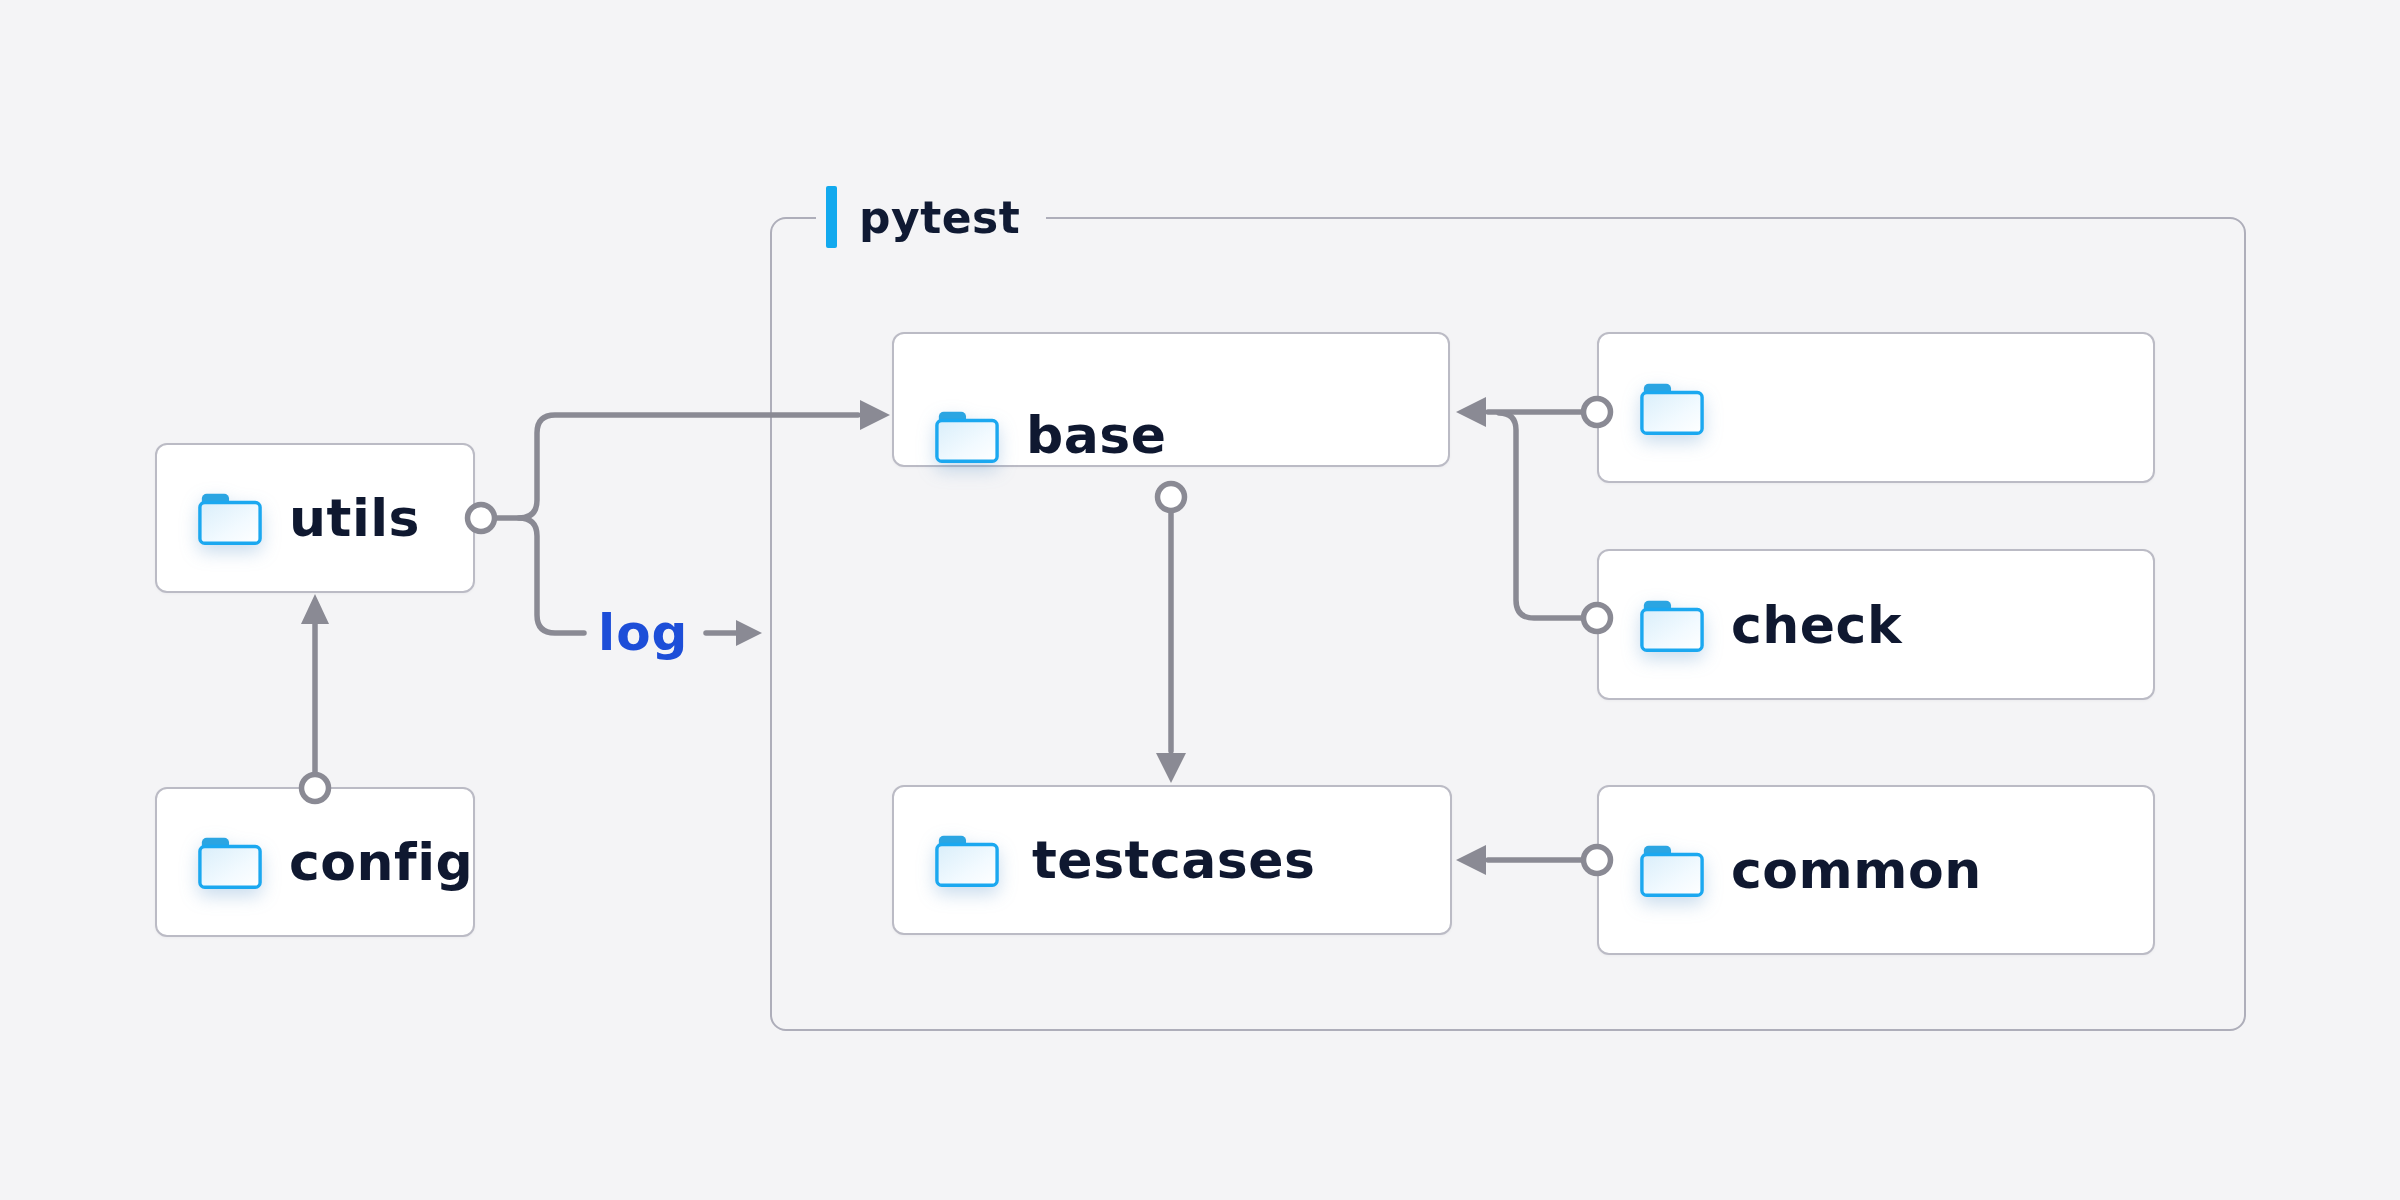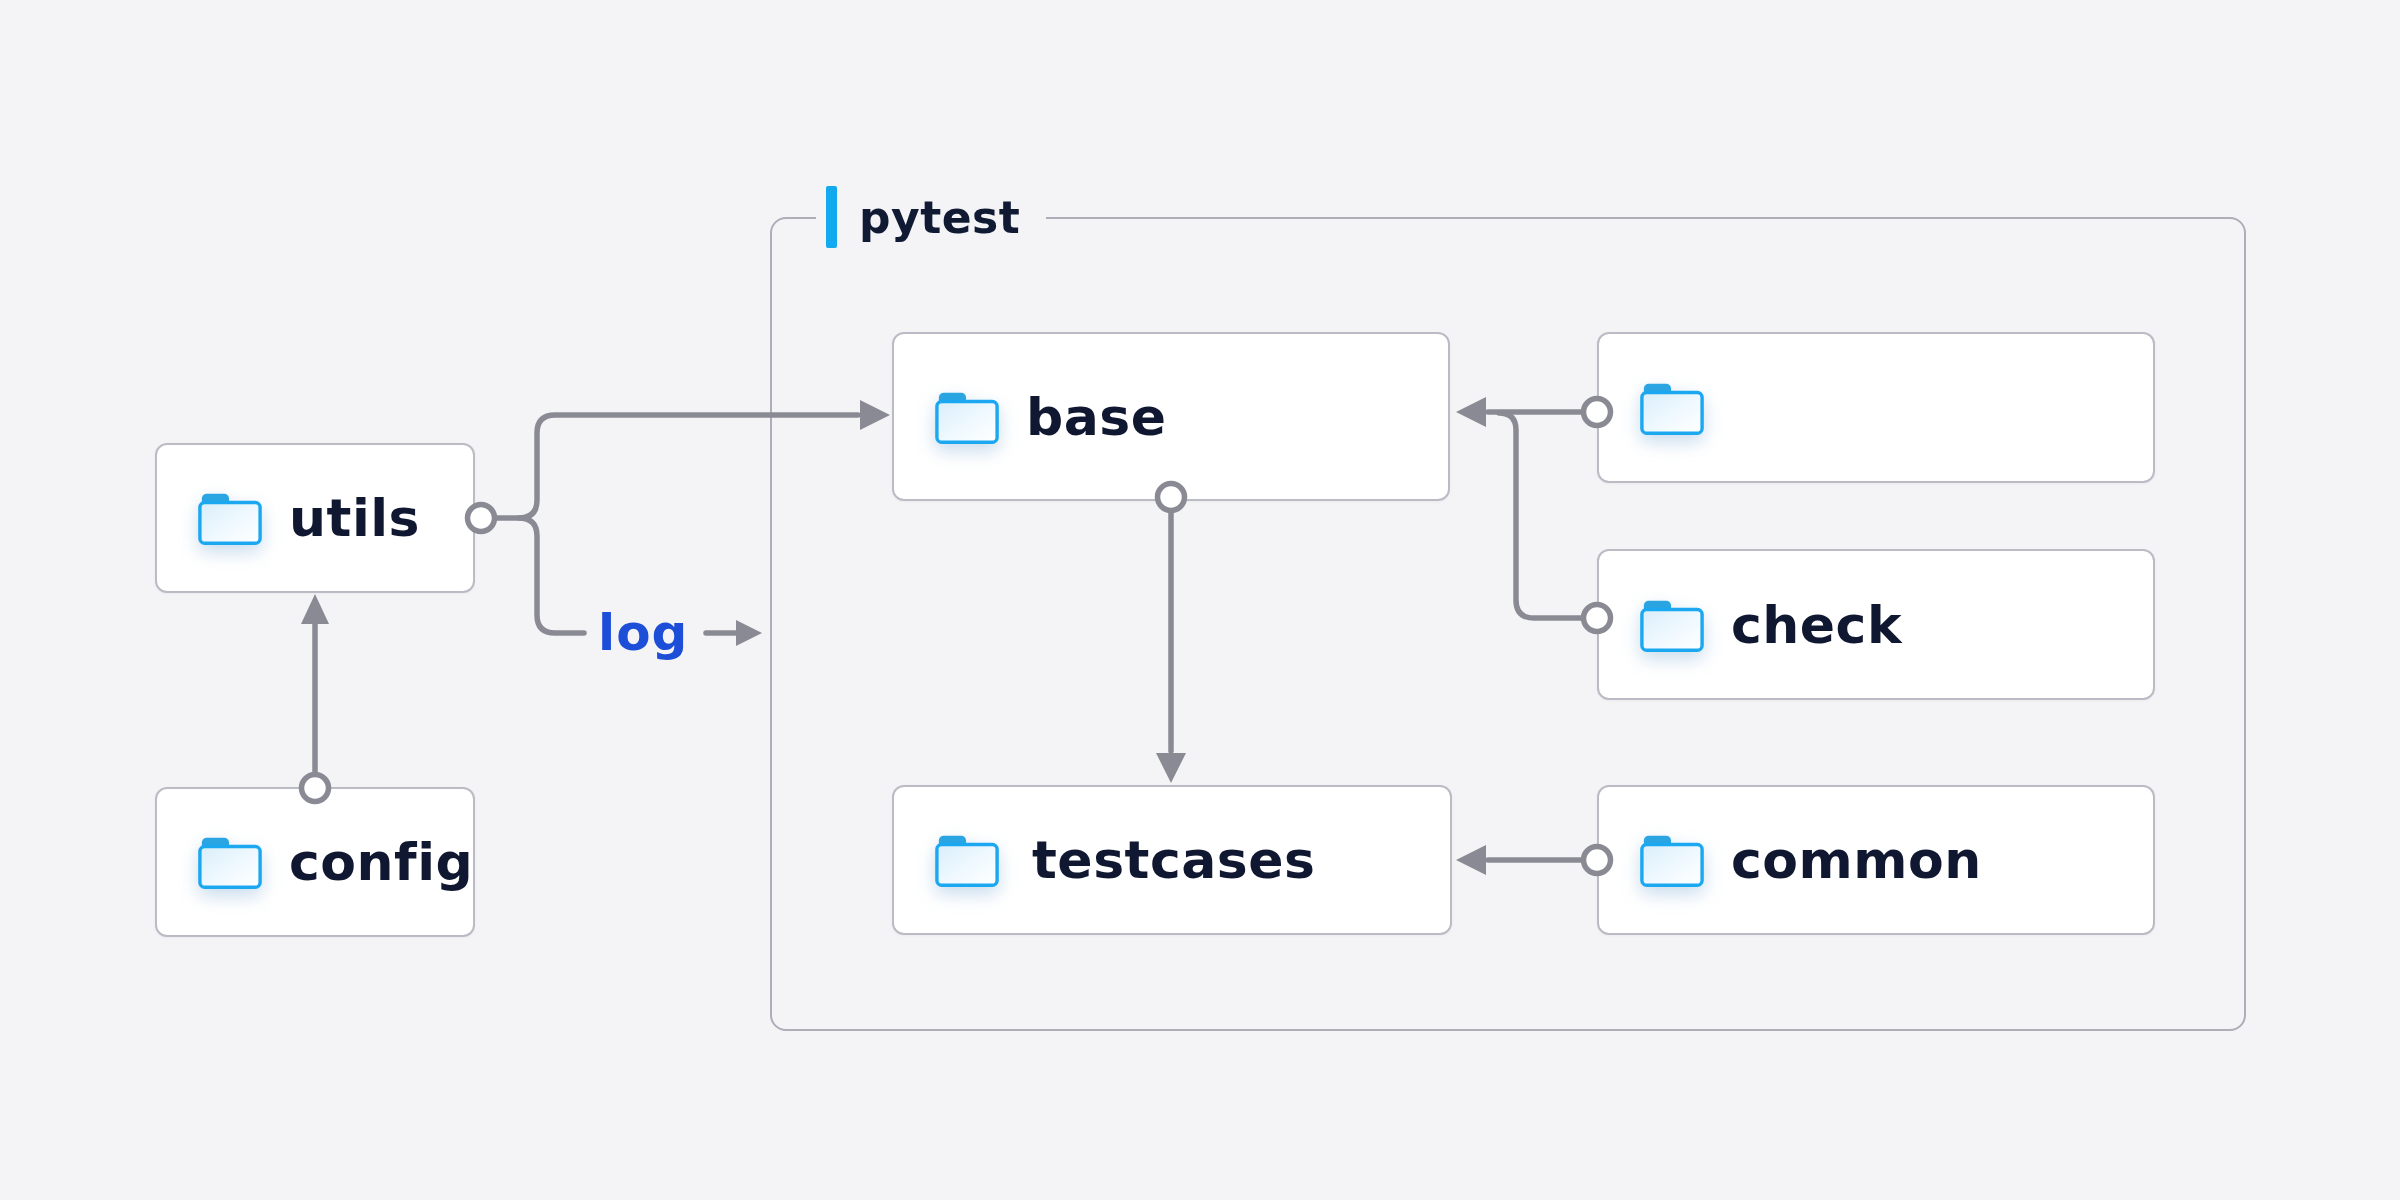--- a/index.html
+++ b/index.html
@@ -53,25 +53,25 @@
     border-radius: 12px;
     display: flex;
     align-items: center;
     padding-left: 40px;
     gap: 26px;
     z-index: 2;
     box-shadow: 0 1px 3px rgba(20,20,40,0.04);
   }
   .node-utils     { left: 155px;  top: 443px; width: 320px; height: 150px; }
   .node-config    { left: 155px;  top: 787px; width: 320px; height: 150px; }
-  .node-base      { left: 892px;  top: 332px; width: 558px; height: 169px; }
+  .node-base      { left: 892px;  top: 332px; width: 558px; height: 135px; align-items: flex-end; }
   .node-pymilvus  { left: 1597px; top: 332px; width: 558px; height: 151px; }
   .node-check     { left: 1597px; top: 537px; width: 558px; height: 151px; margin-top: 12px; }
   .node-testcases { left: 892px;  top: 785px; width: 560px; height: 150px; gap: 32px; }
-  .node-common    { left: 1597px; top: 785px; width: 558px; height: 150px; }
+  .node-common    { left: 1597px; top: 785px; width: 558px; height: 170px; }
   .node-label {
     font-size: 52px;
     font-weight: 700;
     color: #0F1830;
     letter-spacing: 0.5px;
     white-space: nowrap;
   }
   .folder-icon {
     width: 66px; height: 58px;
     flex: 0 0 66px;

